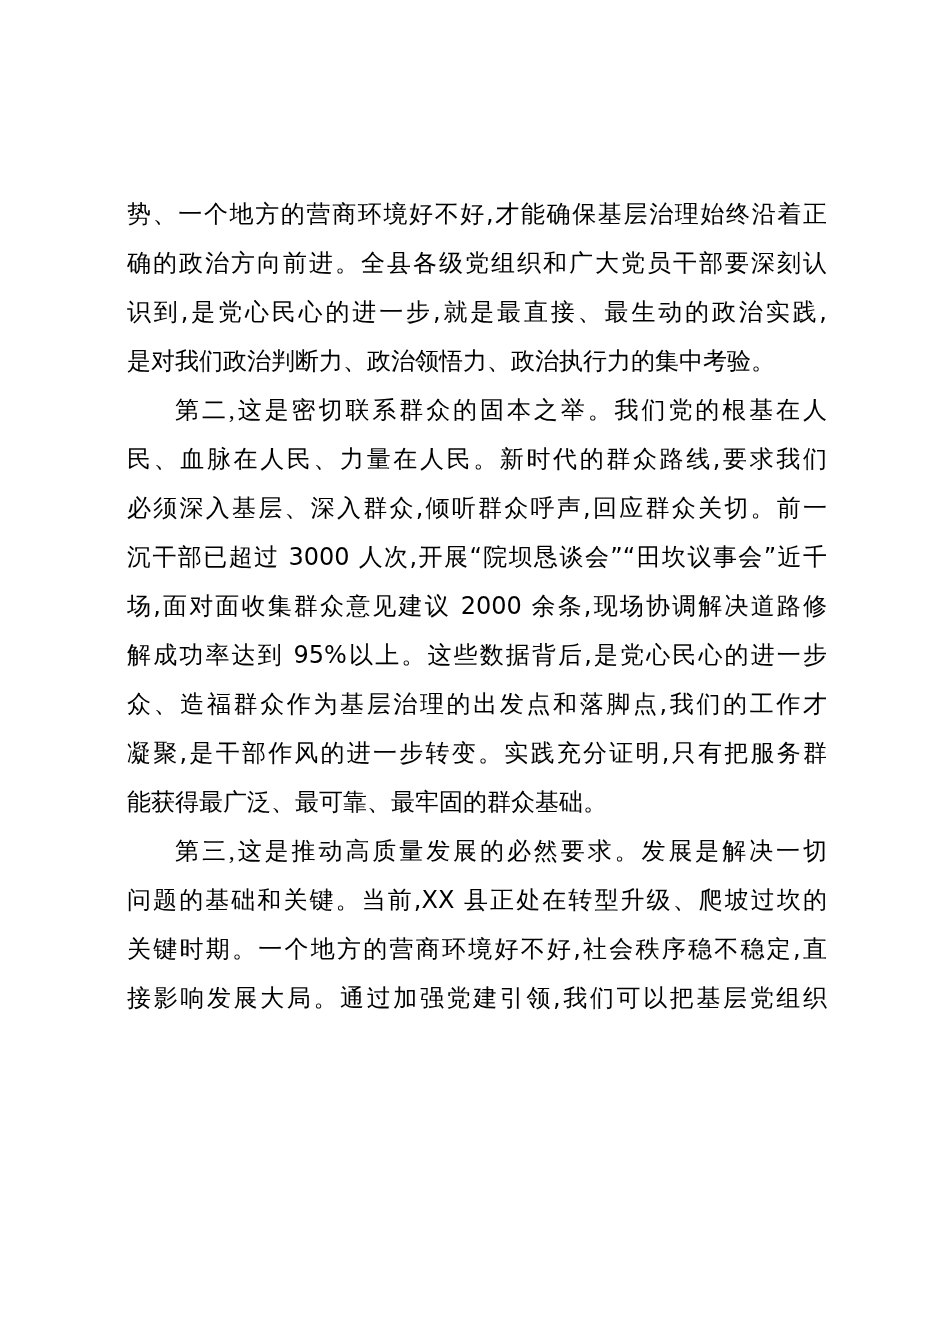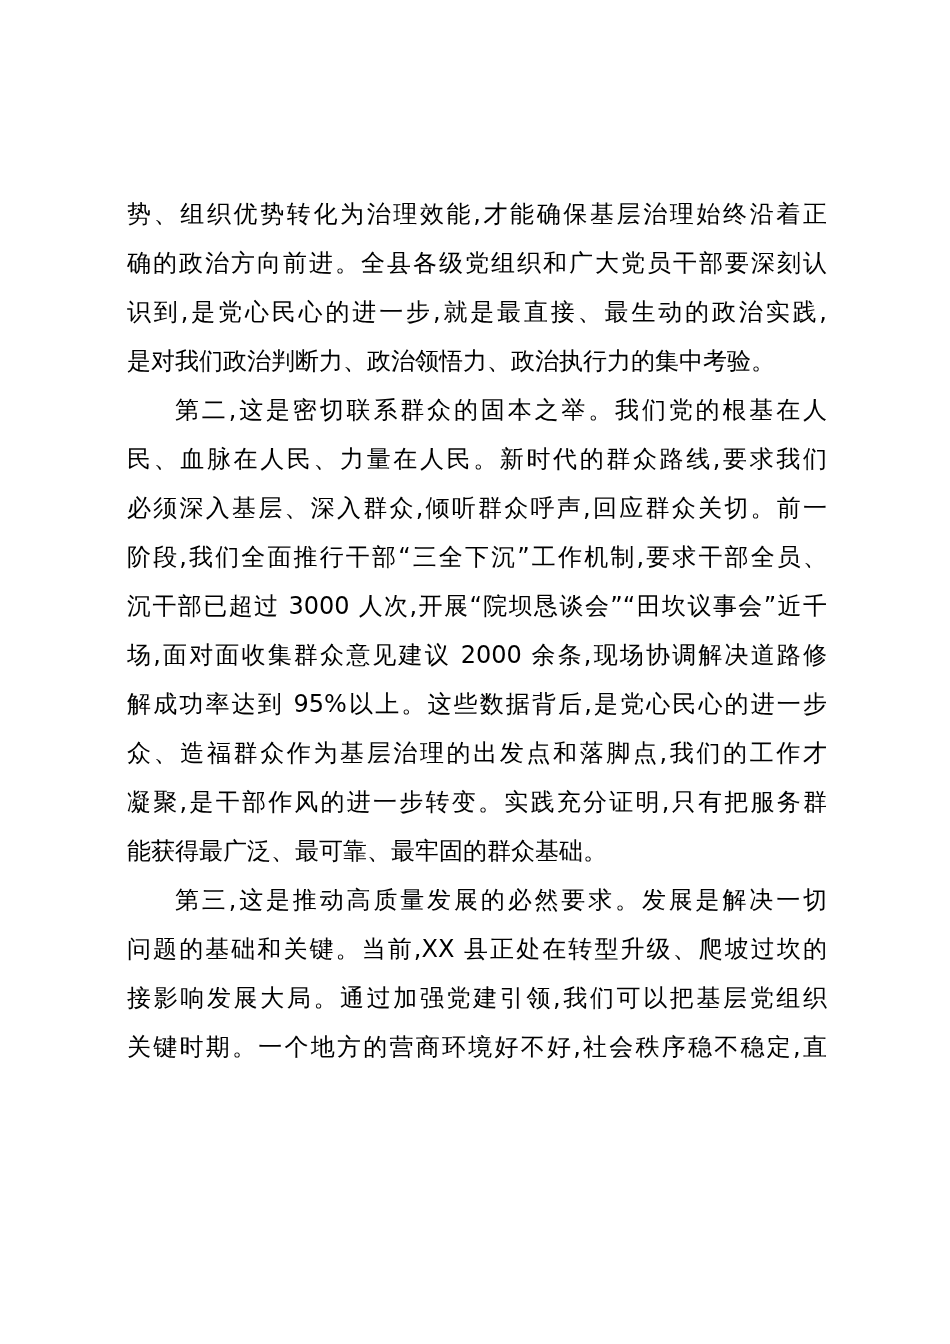--- a/index.html
+++ b/index.html
@@ -15,43 +15,42 @@
     }
     .line {
       height: 49px;
       line-height: 49px;
       white-space: nowrap;
       letter-spacing: 0px;
       text-align: justify;
       text-align-last: justify;
     }
     .line.last { text-align-last: left; }
-    .line.indent { padding-left: 48px; }
+    .line.indent { padding-left: 48px; font-family: Liberation Serif, serif; }
   </style>
 </head>
 <body>
 
 <div class="page">
   <div>
-    <div class="line">势、组织优势转化为治理效能,才能确保基层治理始终沿着正</div>
+    <div class="line">势、一个地方的营商环境好不好,才能确保基层治理始终沿着正</div>
     <div class="line">确的政治方向前进。全县各级党组织和广大党员干部要深刻认</div>
     <div class="line">识到,是党心民心的进一步,就是最直接、最生动的政治实践,</div>
     <div class="line last">是对我们政治判断力、政治领悟力、政治执行力的集中考验。</div>
   </div>
   <div>
     <div class="line indent">第二,这是密切联系群众的固本之举。我们党的根基在人</div>
     <div class="line">民、血脉在人民、力量在人民。新时代的群众路线,要求我们</div>
     <div class="line">必须深入基层、深入群众,倾听群众呼声,回应群众关切。前一</div>
-    <div class="line">阶段,我们全面推行干部“三全下沉”工作机制,要求干部全员、</div>
     <div class="line">沉干部已超过 3000 人次,开展“院坝恳谈会”“田坎议事会”近千</div>
     <div class="line">场,面对面收集群众意见建议 2000 余条,现场协调解决道路修</div>
     <div class="line">解成功率达到 95%以上。这些数据背后,是党心民心的进一步</div>
     <div class="line">众、造福群众作为基层治理的出发点和落脚点,我们的工作才</div>
     <div class="line">凝聚,是干部作风的进一步转变。实践充分证明,只有把服务群</div>
     <div class="line last">能获得最广泛、最可靠、最牢固的群众基础。</div>
   </div>
   <div>
     <div class="line indent">第三,这是推动高质量发展的必然要求。发展是解决一切</div>
     <div class="line">问题的基础和关键。当前,XX 县正处在转型升级、爬坡过坎的</div>
+    <div class="line">关键时期。一个地方的营商环境好不好,社会秩序稳不稳定,直</div>
     <div class="line">接影响发展大局。通过加强党建引领,我们可以把基层党组织</div>
-    <div class="line">关键时期。一个地方的营商环境好不好,社会秩序稳不稳定,直</div>
   </div>
 </div>
 
 </body></html>

